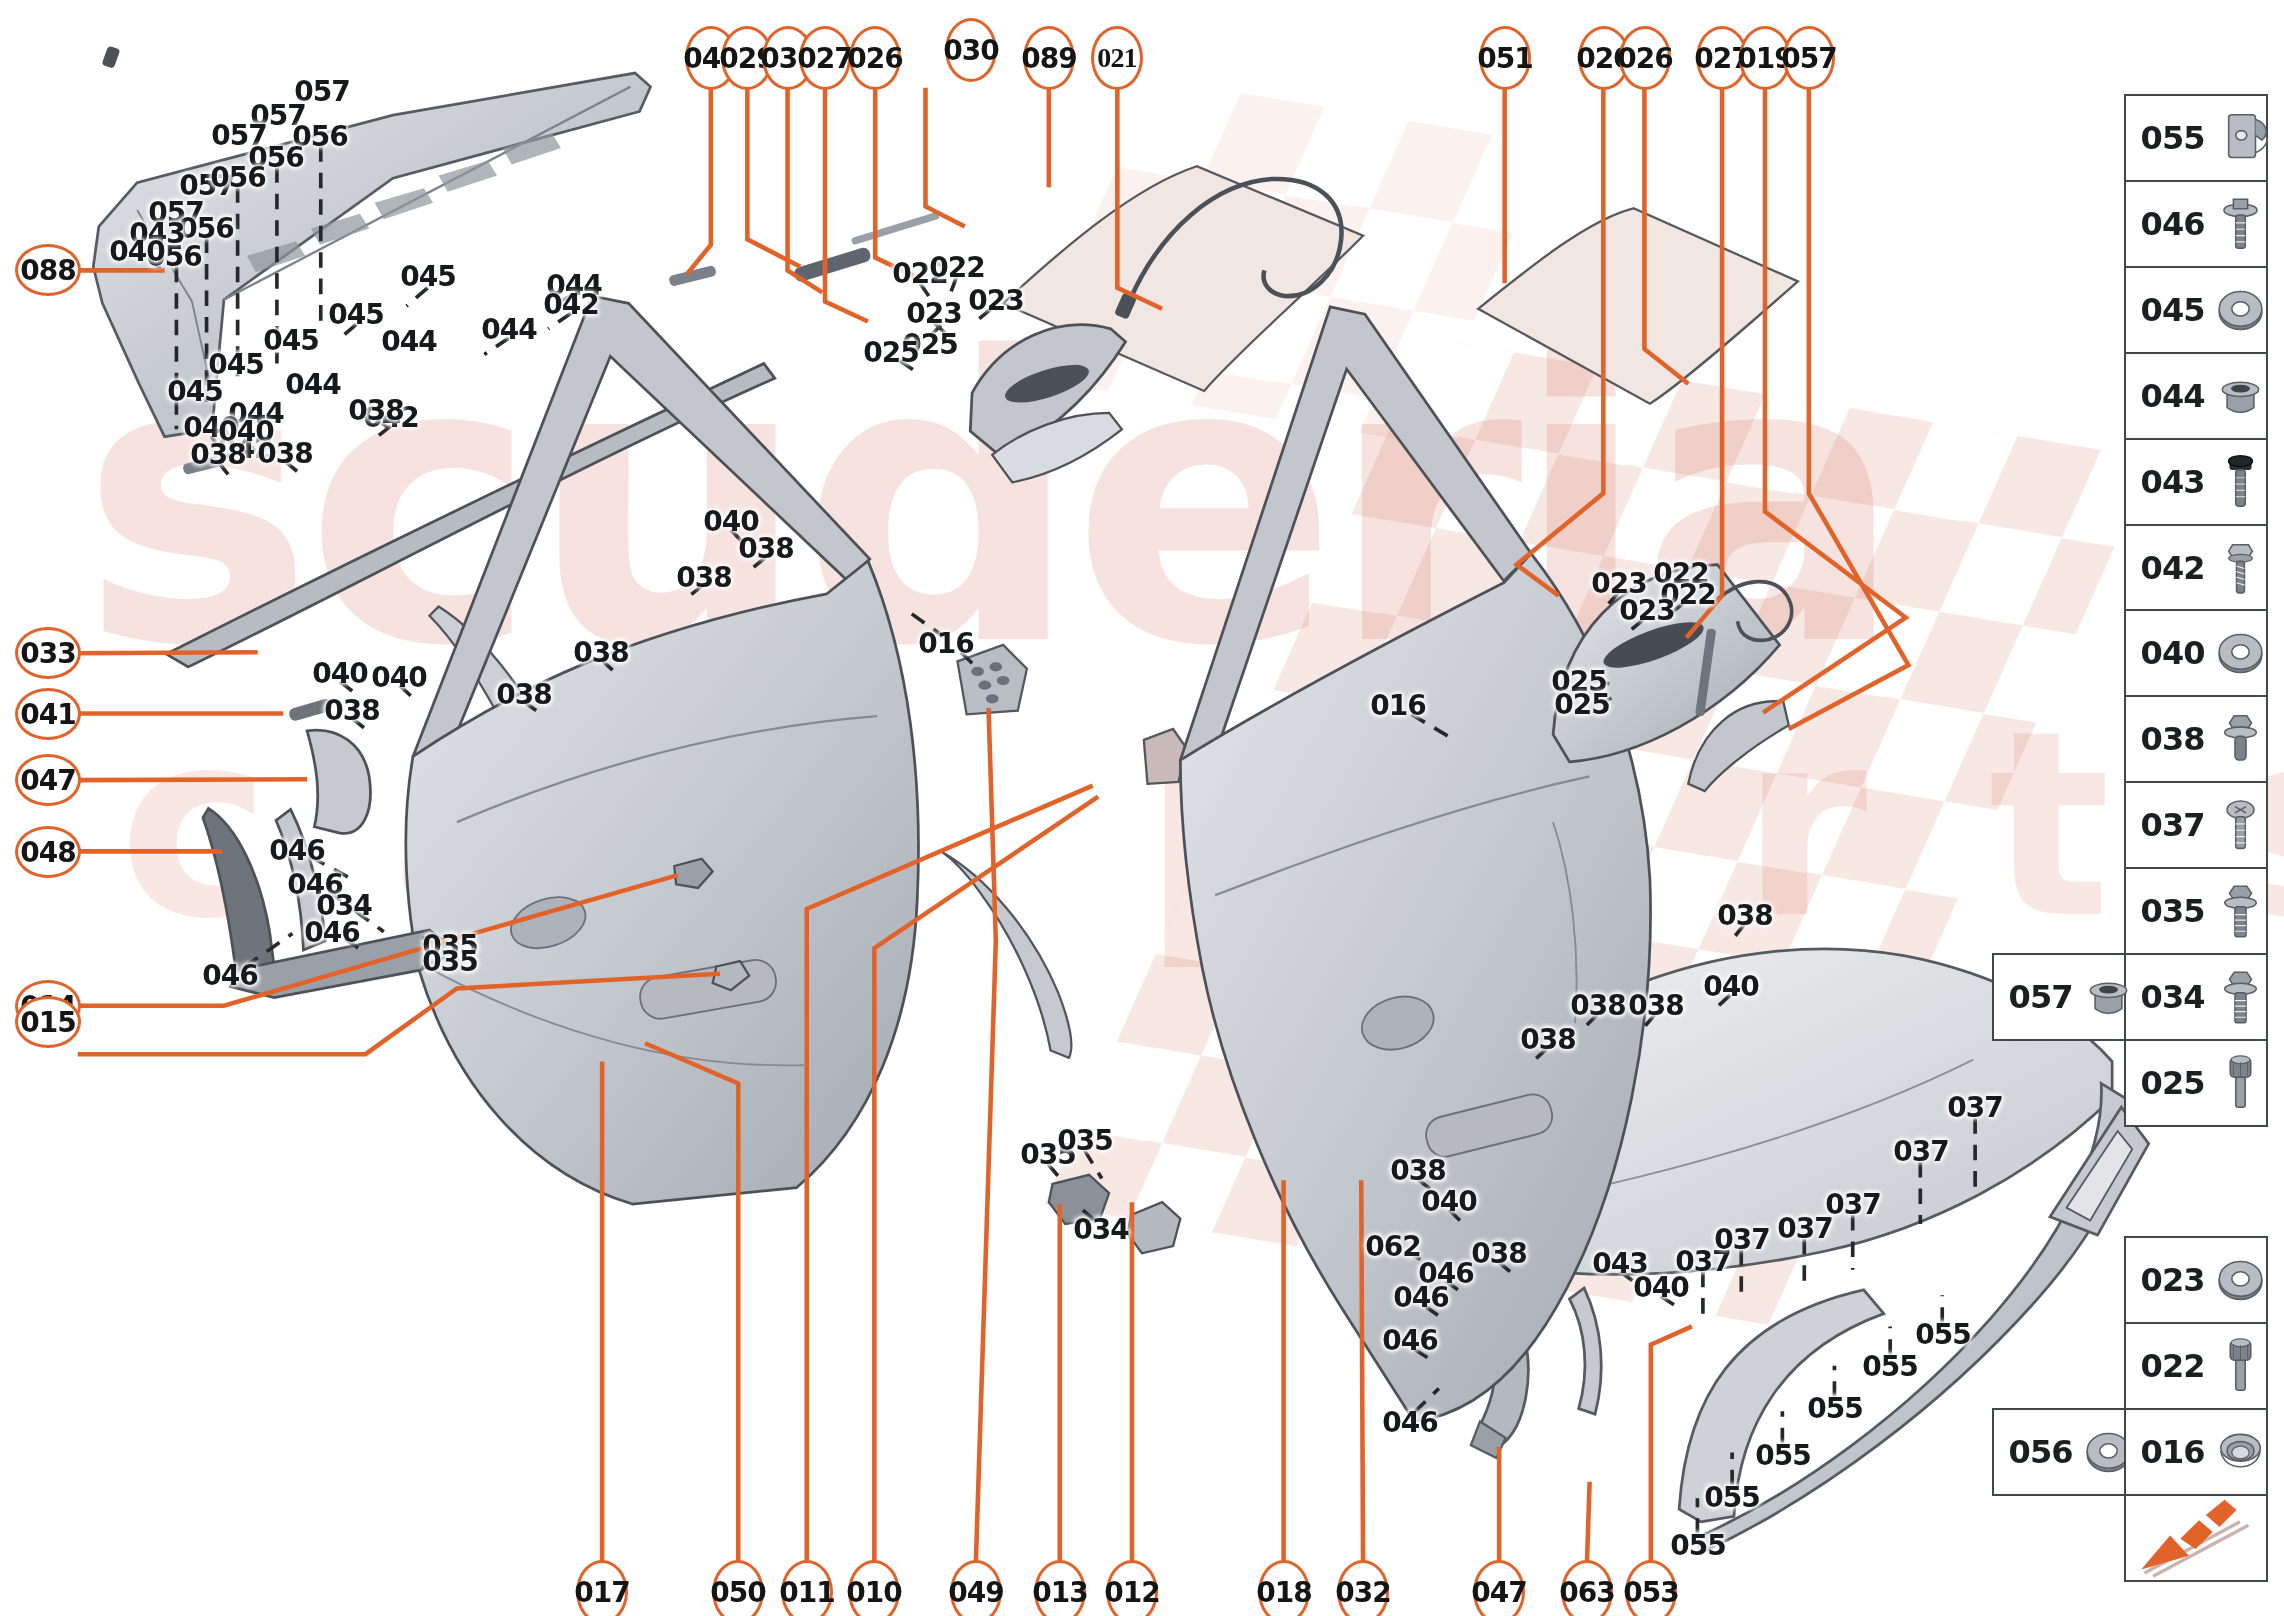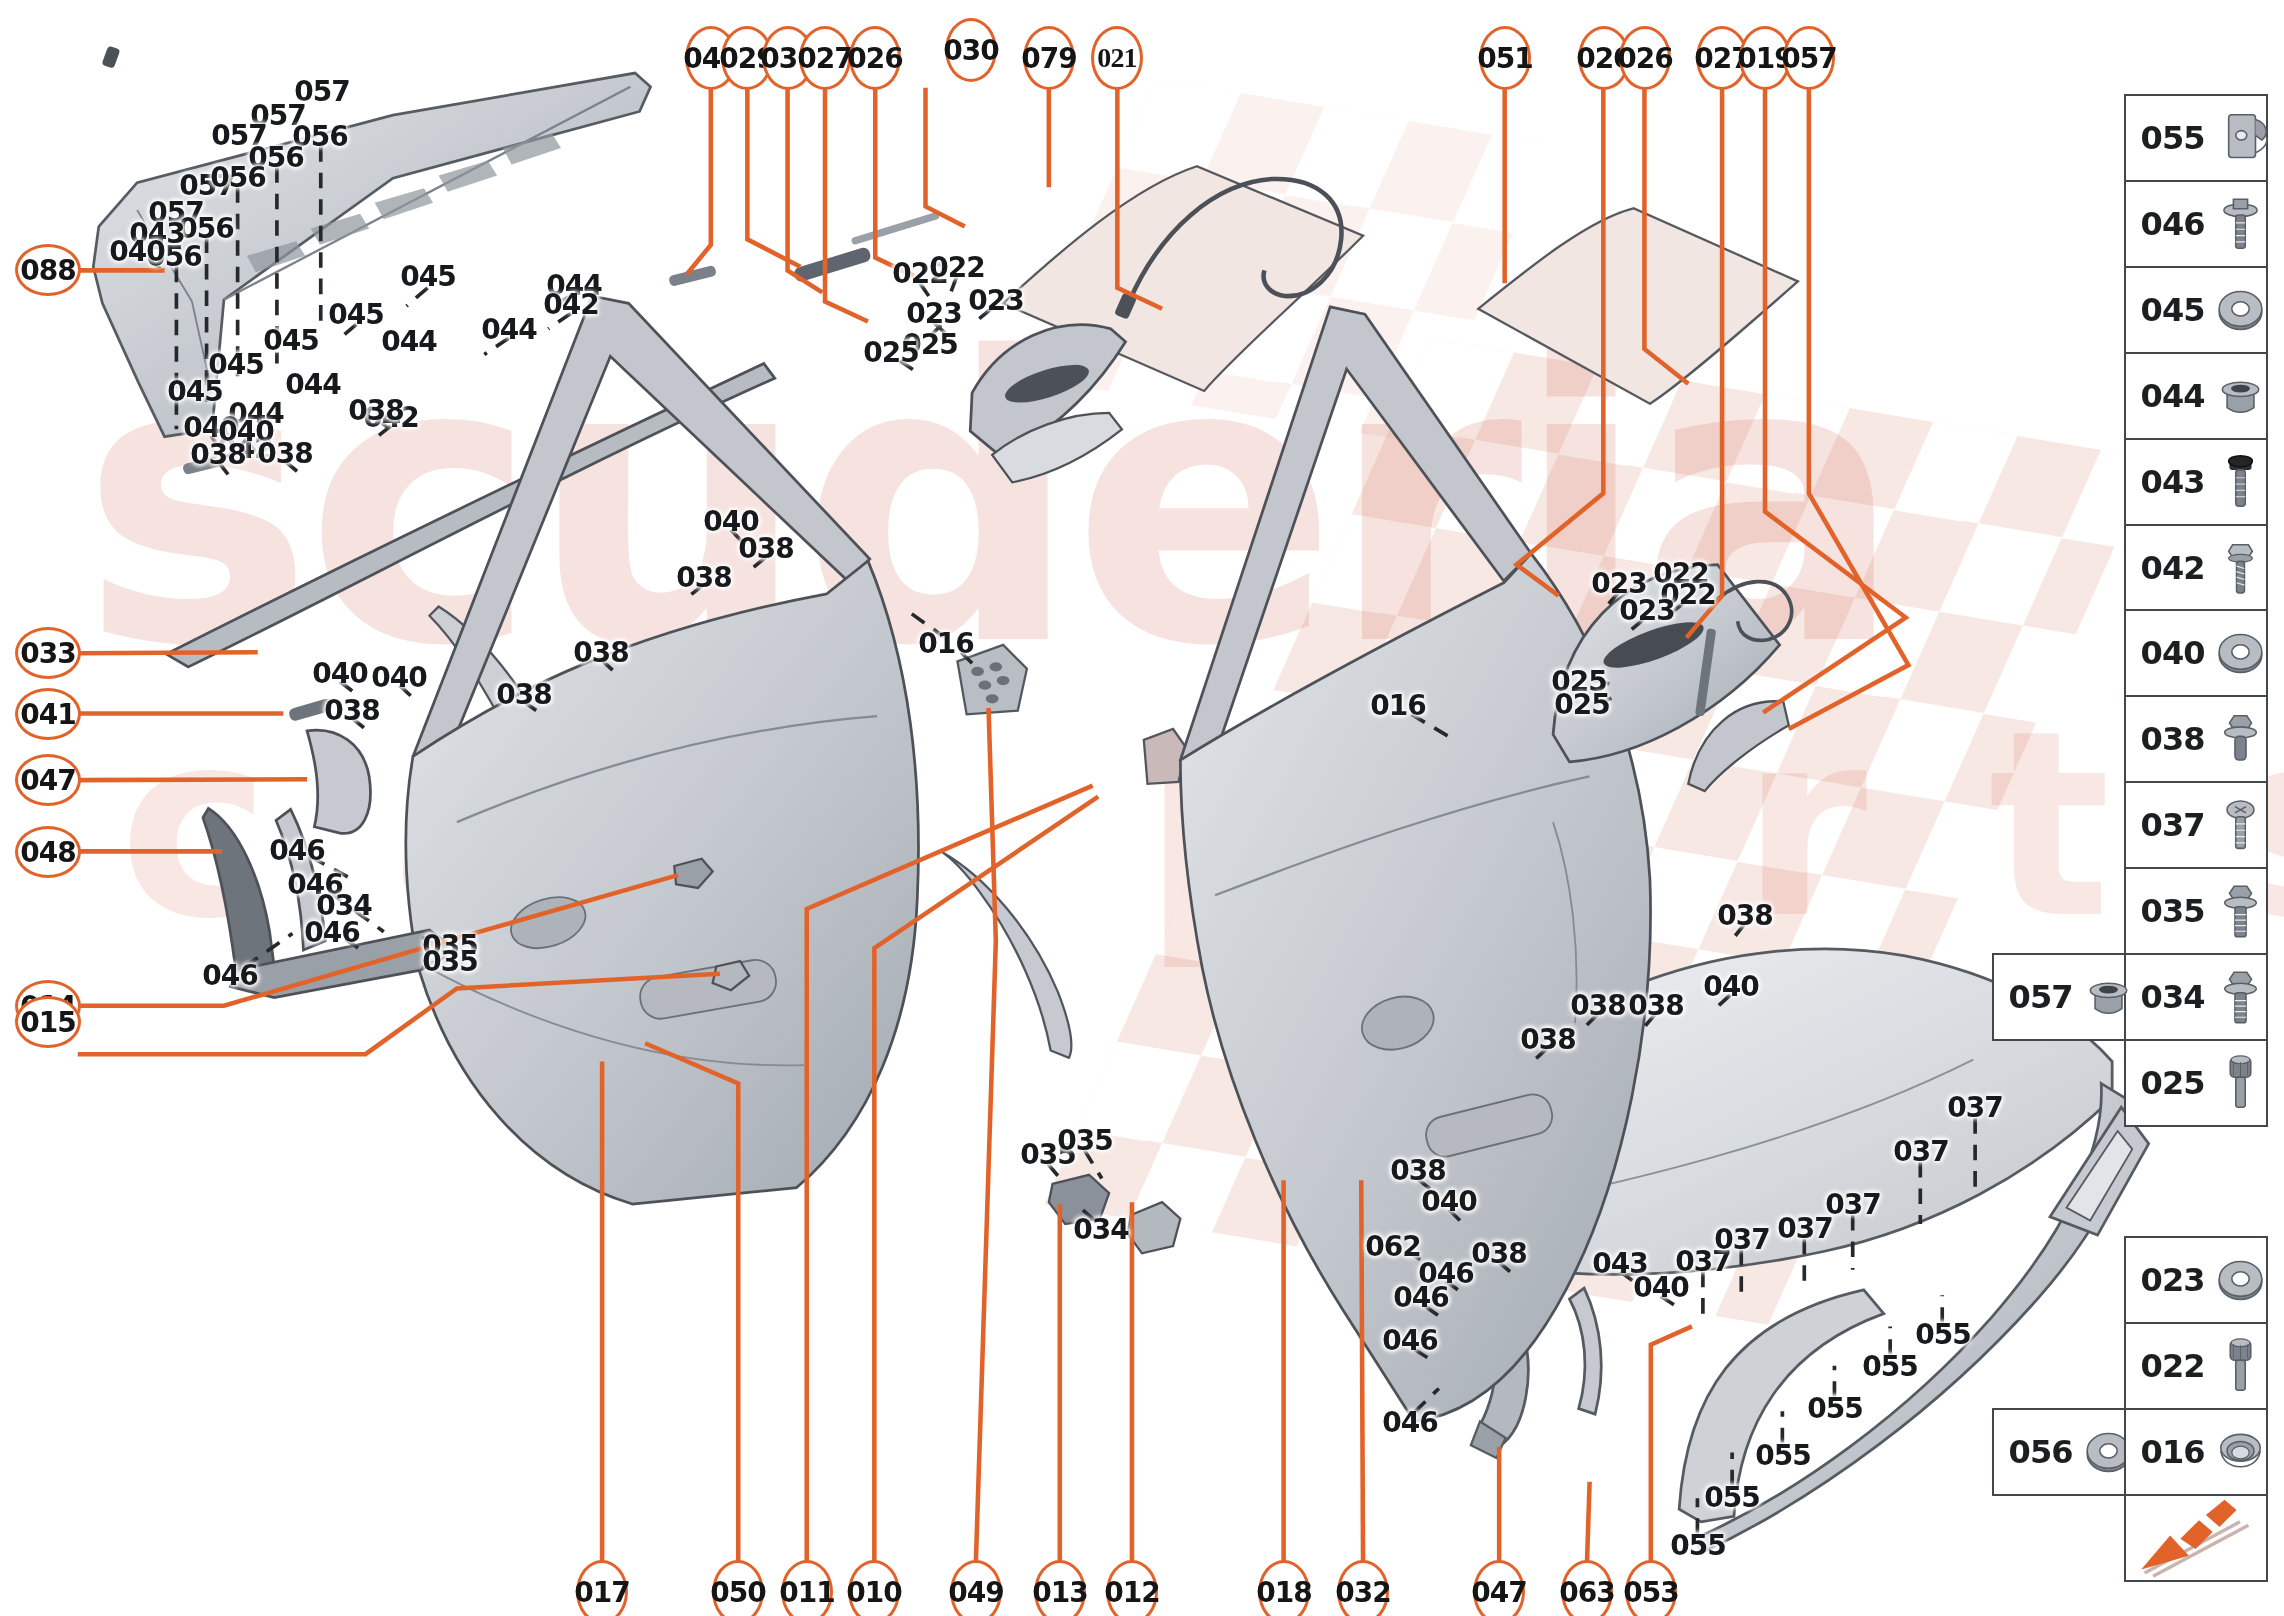--- a/index.html
+++ b/index.html
@@ -362,21 +362,21 @@
     <div class="plabel" style="left: 1835px; top: 1408px;">055</div>
     <div class="plabel" style="left: 1783px; top: 1455px;">055</div>
     <div class="plabel" style="left: 1732px; top: 1497px;">055</div>
     <div class="plabel" style="left: 1698px; top: 1545px;">055</div>
     <div class="badge v" style="left: 711px; top: 58px;">041</div>
     <div class="badge v" style="left: 747px; top: 58px;">029</div>
     <div class="badge v" style="left: 788px; top: 58px;">031</div>
     <div class="badge v" style="left: 825px; top: 58px;">027</div>
     <div class="badge v" style="left: 875px; top: 58px;">026</div>
     <div class="badge v" style="left: 926px; top: 50px; margin-left: 45px;">030</div>
-    <div class="badge v" style="left: 1049px; top: 58px;">079</div>
+    <div class="badge v" style="left: 1049px; top: 58px;">089</div>
     <div class="badge v" style="left: 1117px; top: 58px; font-family: Liberation Serif, serif;">021</div>
     <div class="badge v" style="left: 1505px; top: 58px;">051</div>
     <div class="badge v" style="left: 1604px; top: 58px;">020</div>
     <div class="badge v" style="left: 1645px; top: 58px;">026</div>
     <div class="badge v" style="left: 1722px; top: 58px;">027</div>
     <div class="badge v" style="left: 1765px; top: 58px;">019</div>
     <div class="badge v" style="left: 1809px; top: 58px;">057</div>
     <div class="badge v" style="left: 602px; top: 1592px;">017</div>
     <div class="badge v" style="left: 738px; top: 1592px;">050</div>
     <div class="badge v" style="left: 807px; top: 1592px;">011</div>

